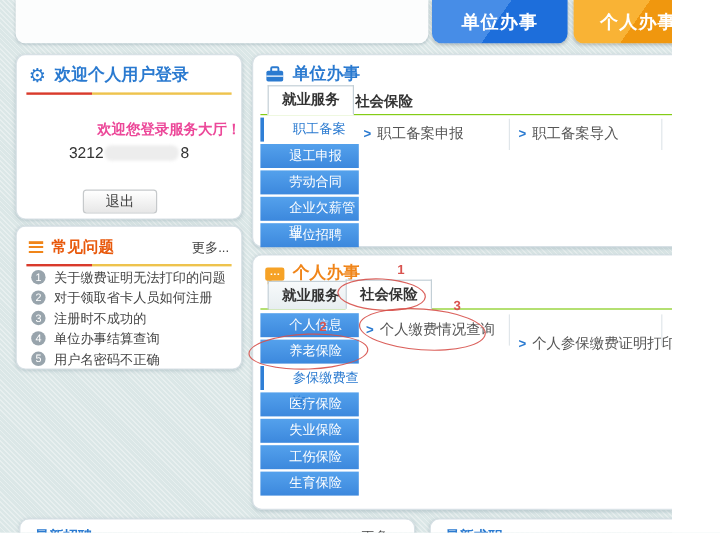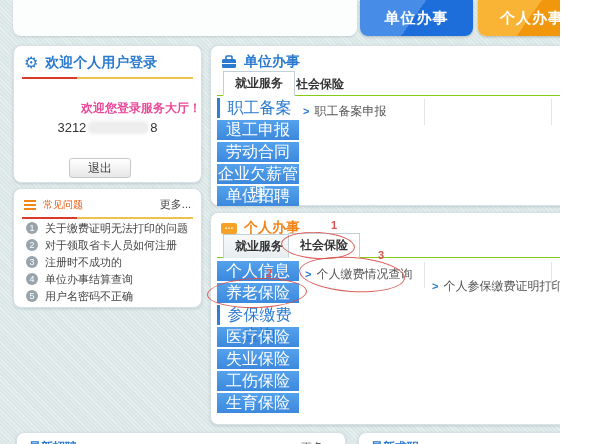--- a/index.html
+++ b/index.html
@@ -13,21 +13,21 @@
   .topbtn{position:absolute;top:0;height:36px;border-radius:0 0 8px 8px;color:#fff;
     font-size:15px;font-weight:bold;display:flex;align-items:center;justify-content:center;
     cursor:pointer;box-shadow:0 1px 3px rgba(0,0,0,.22);letter-spacing:1px;}
   .btn-blue{left:360px;width:113px;background:linear-gradient(125deg,#478de7 48%,#1d6edb 48%);}
   .btn-orange{left:478px;width:108px;background:linear-gradient(125deg,#f9b335 48%,#f0970e 48%);}
   .btn-green{left:591px;width:42px;background:linear-gradient(125deg,#79c957 48%,#57b33a 48%);}
   
   .panel{position:absolute;background:#fff;border:1px solid #d7e0e5;border-radius:8px;
     box-shadow:0 1px 3px rgba(100,130,145,.28);box-sizing:border-box;}
   .phead{display:flex;align-items:center;gap:7px;padding:8px 10px 5px 10px;}
-  .ptitle{font-size:10px;font-weight:normal;}
+  .ptitle{font-size:13px;font-weight:bold;}
   .punder{height:2px;margin:0 8px;background:linear-gradient(to right,#d93a2b 0 32%,#eec34d 32% 100%);}
   
   .login{left:13px;top:45px;width:189px;height:138px;}
   .gear{color:#2a7ad0;font-size:16px;line-height:14px;font-family:"DejaVu Sans",sans-serif;}
   .welcome{position:absolute;left:16px;right:0;top:54px;text-align:right;color:#ec4899;
     font-size:12px;font-weight:bold;}
   .idrow{position:absolute;left:0;right:0;top:74px;text-align:center;color:#333;font-size:13px;}
   .blur-blob{display:inline-block;width:62px;height:13px;background:#ededed;border-radius:6px;
     filter:blur(1.5px);vertical-align:-2px;margin:0 1px;}
   .logout{position:absolute;left:55px;top:112px;width:60px;height:18px;
@@ -52,22 +52,22 @@
   .chat-icon{position:relative;width:16px;height:11px;background:#f6a226;border-radius:2px;
     color:#fff;font-size:9px;line-height:7px;text-align:center;font-weight:bold;}
   .chat-icon:after{content:"";position:absolute;left:2px;bottom:-3px;border:3px solid transparent;
     border-top-color:#f6a226;border-left-color:#f6a226;}
   .tabbar{position:absolute;left:6px;right:0;height:19px;border-bottom:1px solid #84cc16;}
   .tab{position:absolute;bottom:-1px;font-size:12px;font-weight:bold;color:#333;
     padding:3px 11px;cursor:pointer;white-space:nowrap;}
   .tab.boxed-active{background:#fff;border:1px solid #c3cfd6;border-bottom:1px solid #fff;}
   .tab.boxed-idle{background:linear-gradient(#f7fafb,#e7edf0);border:1px solid #c3cfd6;border-bottom:none;}
   .menu{position:absolute;left:6px;width:82px;}
-  .mitem{height:20px;line-height:20px;text-align:center;font-size:16px;color:#fff;
-    background:linear-gradient(#54a1ec,#3c88dd);margin-bottom:2px;cursor:pointer;box-sizing:border-box;}
+  .mitem{height:20px;line-height:20px;text-align:left;font-size:11px;color:#fff;
+    background:linear-gradient(#54a1ec,#3c88dd);margin-bottom:2px;cursor:pointer;box-sizing:border-box;padding-left:24px;}
   .mitem.active{background:#fff;color:#2a7ad0;border-left:3px solid #2f7fd6;}
   .qlink{position:absolute;font-size:12px;color:#555;cursor:pointer;white-space:nowrap;}
   .arr{color:#2a7ad0;font-weight:bold;margin-right:5px;font-size:11px;}
   .vdiv{position:absolute;width:0;height:26px;border-left:1px solid #e0e6ea;}
   .wmark{position:absolute;left:243px;top:200px;width:132px;height:9px;
     background:rgba(255,255,255,.78);border-radius:4px;filter:blur(2px);}
   
   .ann{position:absolute;border:1.5px solid rgba(215,80,74,.9);border-radius:50%;pointer-events:none;}
   .ann1{left:281px;top:232px;width:72px;height:25px;transform:rotate(3deg);}
   .ann2{left:207px;top:278px;width:98px;height:28px;transform:rotate(-2deg);}
@@ -153,20 +153,23 @@
       <div class="mitem active">职工备案</div>
       <div class="mitem">退工申报</div>
       <div class="mitem">劳动合同</div>
       <div class="mitem">企业欠薪管理</div>
       <div class="mitem">单位招聘</div>
     </div>
     <div class="qlink" style="left:92px;top:57px;">
       <span class="arr">&gt;</span><span>职工备案申报</span>
     </div>
     <div class="vdiv" style="left:213px;top:53px;"></div>
+    <div class="qlink" style="left:221px;top:57px;">
+      <span class="arr">&gt;</span><span>职工备案导入</span>
+    </div>
     <div class="vdiv" style="left:340px;top:53px;"></div>
   </div>
 
   <div class="panel card-personal">
     <div class="card-head" style="top:6px;">
       <span class="chat-icon">…</span>
       <span class="ct-orange">个人办事</span>
     </div>
     <div class="tabbar" style="top:25px;">
       <span class="tab boxed-idle" style="left:6px;">就业服务</span>

